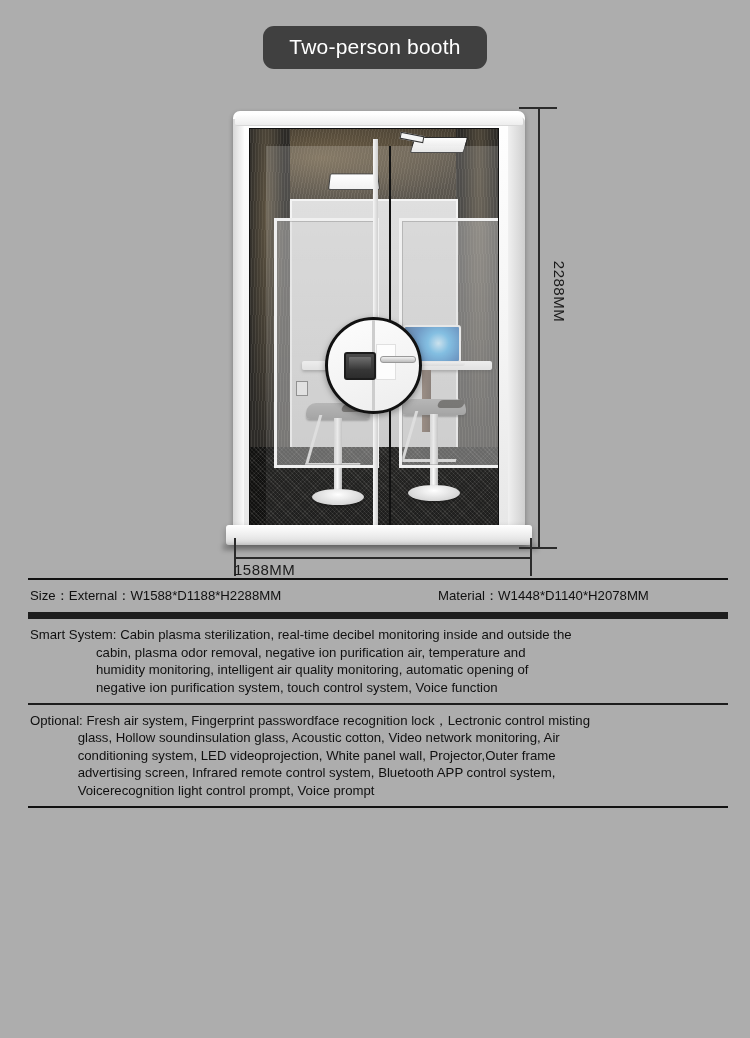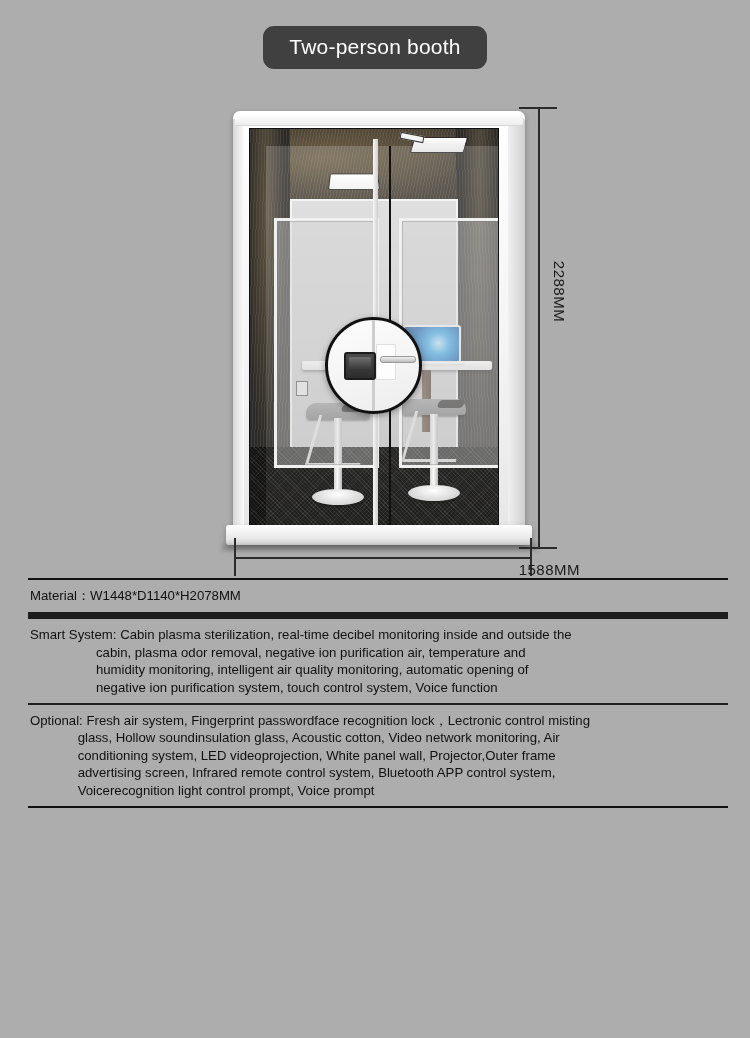--- a/index.html
+++ b/index.html
@@ -249,21 +249,21 @@
   .dim-v-cap-bot{position:absolute;left:519px;top:452px;width:38px;height:1.6px;background:#2b2b2b;}
   .dim-v-label{
     position:absolute;left:519px;top:188px;width:80px;
     transform:rotate(90deg);transform-origin:center;
     text-align:center;font-size:15px;letter-spacing:.5px;color:#1a1a1a;
   }
   .dim-h-line{position:absolute;left:234px;top:462px;width:298px;height:1.6px;background:#2b2b2b;}
   .dim-h-cap-l{position:absolute;left:234px;top:443px;width:1.6px;height:38px;background:#2b2b2b;}
   .dim-h-cap-r{position:absolute;left:530px;top:443px;width:1.6px;height:38px;background:#2b2b2b;}
   .dim-h-label{
-    position:absolute;left:234px;top:466px;width:346px;text-align:right;
+    position:absolute;left:234px;top:466px;width:346px;text-align:left;
     font-size:15px;letter-spacing:.5px;color:#1a1a1a;
   }
 
   
   .specs{position:absolute;left:0;top:578px;width:750px;}
   .rule{height:2px;background:#111;margin:0 22px 0 28px;}
   .rule-thin{height:1.5px;background:#1d1d1d;margin:0 22px 0 28px;}
   .spec-row{padding:7px 24px 7px 30px;}
   .spec-line{
     font-size:13.2px;line-height:17.5px;color:#101010;
@@ -349,20 +349,21 @@
     <div class="dim-h-cap-l"></div>
     <div class="dim-h-line"></div>
     <div class="dim-h-cap-r"></div>
     <div class="dim-h-label">1588MM</div>
   </div>
 
   <div class="specs">
 
     <div class="rule"></div>
     <div class="spec-row spec-row-size">
+      <div class="spec-line size-ext"><span>Size：External：</span><span>W1588*D1188*H2288MM</span></div>
       <div class="spec-line size-int"><span>Material：</span><span>W1448*D1140*H2078MM</span></div>
     </div>
 
     <div class="rule-thin"></div>
 
     <div class="rule-thin"></div>
 
     <div class="rule-thin"></div>
 
     <div class="rule-thin"></div>

